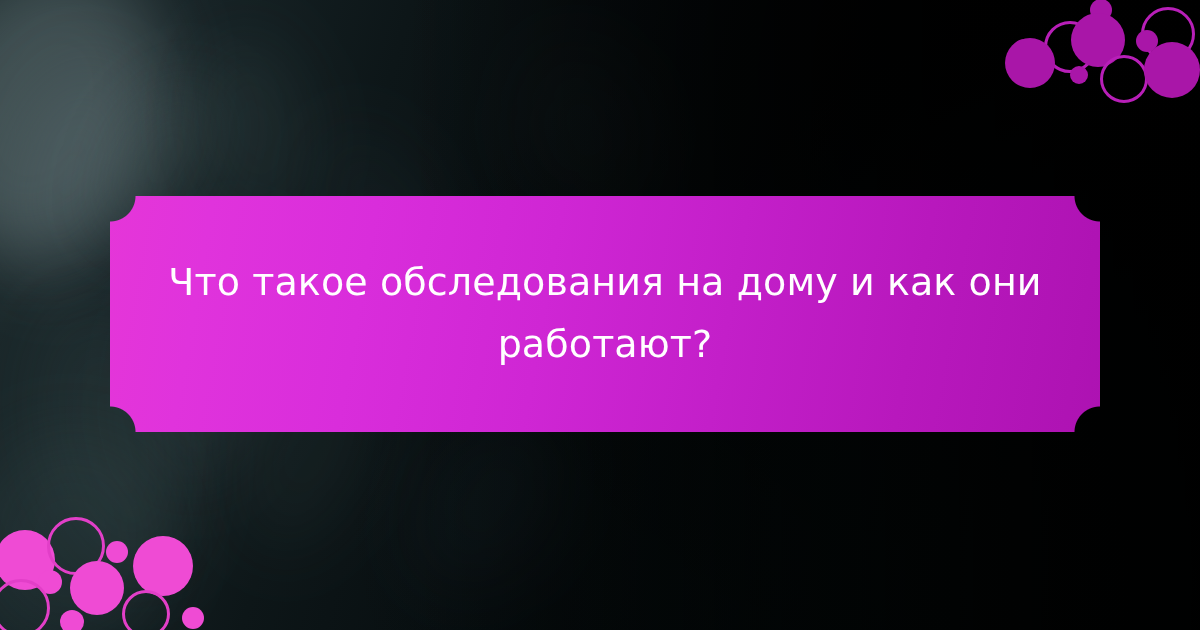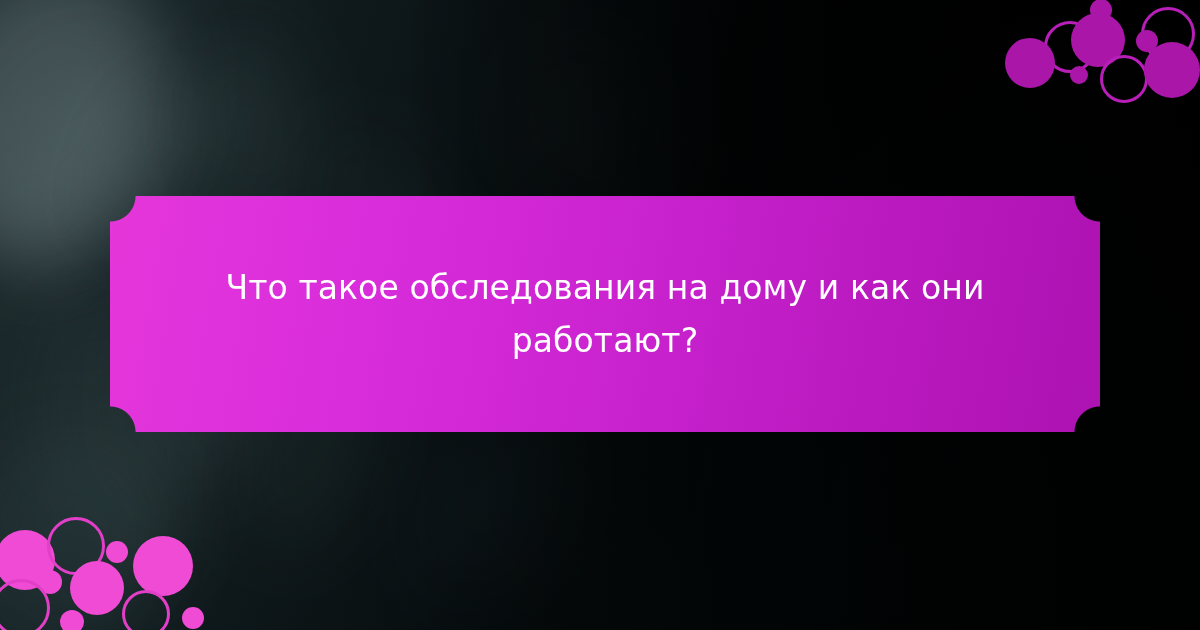--- a/index.html
+++ b/index.html
@@ -98,21 +98,21 @@
 
   .banner-text {
     position: absolute;
     inset: 0;
     display: flex;
     align-items: center;
     justify-content: center;
     padding: 0 58px;
     box-sizing: border-box;
     color: #ffffff;
-    font-size: 33px;
+    font-size: 38px;
     line-height: 1.62;
     font-weight: 400;
     text-align: center;
     letter-spacing: 0.1px;
     white-space: pre-line;
   }
 </style>
 </head>
 <body>
 

